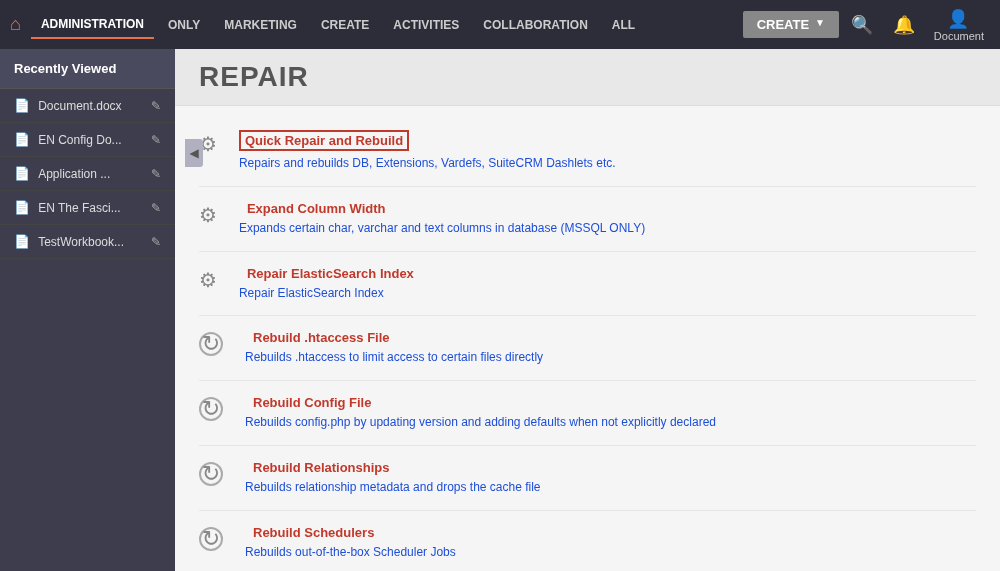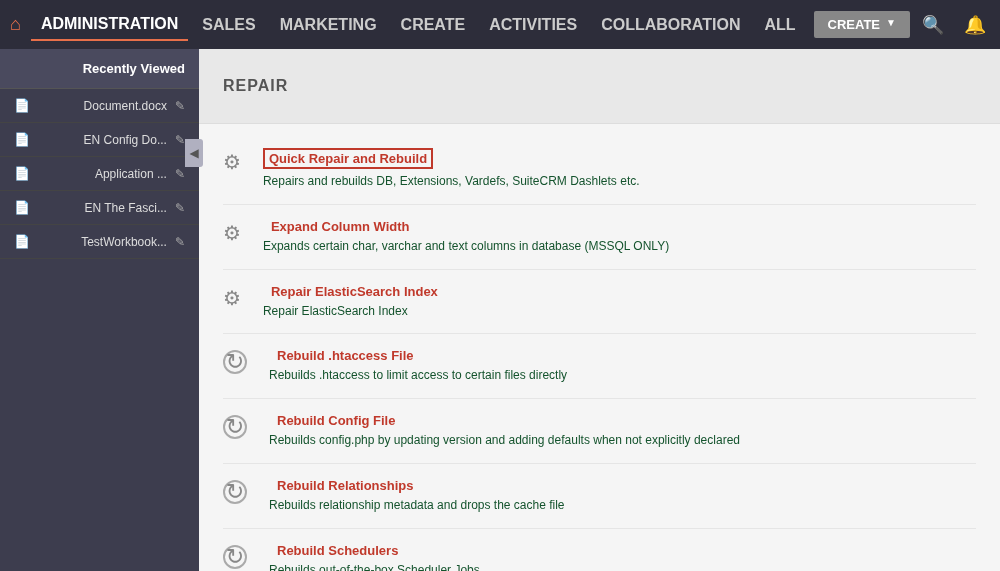--- a/index.html
+++ b/index.html
@@ -15,21 +15,21 @@
       gap: 4px;
     }
     .nav-home {
       color: #e8704a;
       font-size: 18px;
       margin-right: 6px;
       cursor: pointer;
     }
     .nav-item {
       color: #ccc;
-      font-size: 16px;
+      font-size: 12px;
       font-weight: bold;
       padding: 6px 10px;
       cursor: pointer;
       white-space: nowrap;
     }
     .nav-item.active { color: #fff; border-bottom: 2px solid #e8704a; }
     .nav-spacer { flex: 1; }
     .nav-create-btn {
       background: #888;
       color: #fff;
@@ -67,27 +67,26 @@
     }
 
     
     .layout {
       display: flex;
       height: 522px;
     }
 
     
     .sidebar {
-      width: 199px;
+      width: 175px;
       background: #3d3d4e;
       color: #fff;
       flex-shrink: 0;
       display: flex;
       flex-direction: column;
-      text-align: right;
     }
     .sidebar-header {
       background: #4a4a5e;
       padding: 12px 14px;
       font-size: 13px;
       font-weight: bold;
       color: #fff;
       border-bottom: 1px solid #555;
     }
     .sidebar-toggle {
@@ -123,22 +122,22 @@
 
     
     .main {
       flex: 1;
       background: #f5f5f5;
       overflow-y: auto;
       position: relative;
     }
     .main-title {
       background: #e8e8e8;
-      padding: 28px 24px;
-      font-size: 16px;
+      padding: 12px 24px;
+      font-size: 28px;
       font-weight: bold;
       color: #555;
       letter-spacing: 1px;
       border-bottom: 1px solid #ddd;
     }
     .repair-list {
       padding: 10px 24px;
     }
     .repair-item {
       display: flex;
@@ -162,39 +161,39 @@
       cursor: pointer;
       margin-bottom: 4px;
       display: inline-block;
       padding-left: 8px;
     }
     .repair-item-title.highlighted {
       border: 2px solid #c0392b;
       padding: 1px 4px;
     }
     .repair-item-desc {
-      color: #14532d;
+      color: #1d4ed8;
       font-size: 12px;
       line-height: 1.4;
     }
 
     
     .main::-webkit-scrollbar { width: 8px; }
     .main::-webkit-scrollbar-track { background: #eee; }
     .main::-webkit-scrollbar-thumb { background: #ccc; border-radius: 4px; }
 
     .position-relative { position: relative; }
   </style>
 </head>
 <body>
 
 <div class="top-nav">
   <span class="nav-home">⌂</span>
   <span class="nav-item active">ADMINISTRATION</span>
-  <span class="nav-item">SALES</span>
+  <span class="nav-item">ONLY</span>
   <span class="nav-item">MARKETING</span>
   <span class="nav-item">CREATE</span>
   <span class="nav-item">ACTIVITIES</span>
   <span class="nav-item">COLLABORATION</span>
   <span class="nav-item">ALL</span>
   <div class="nav-spacer"></div>
   <button class="nav-create-btn">
     <span>CREATE</span>
     <span class="caret">▼</span>
   </button>

